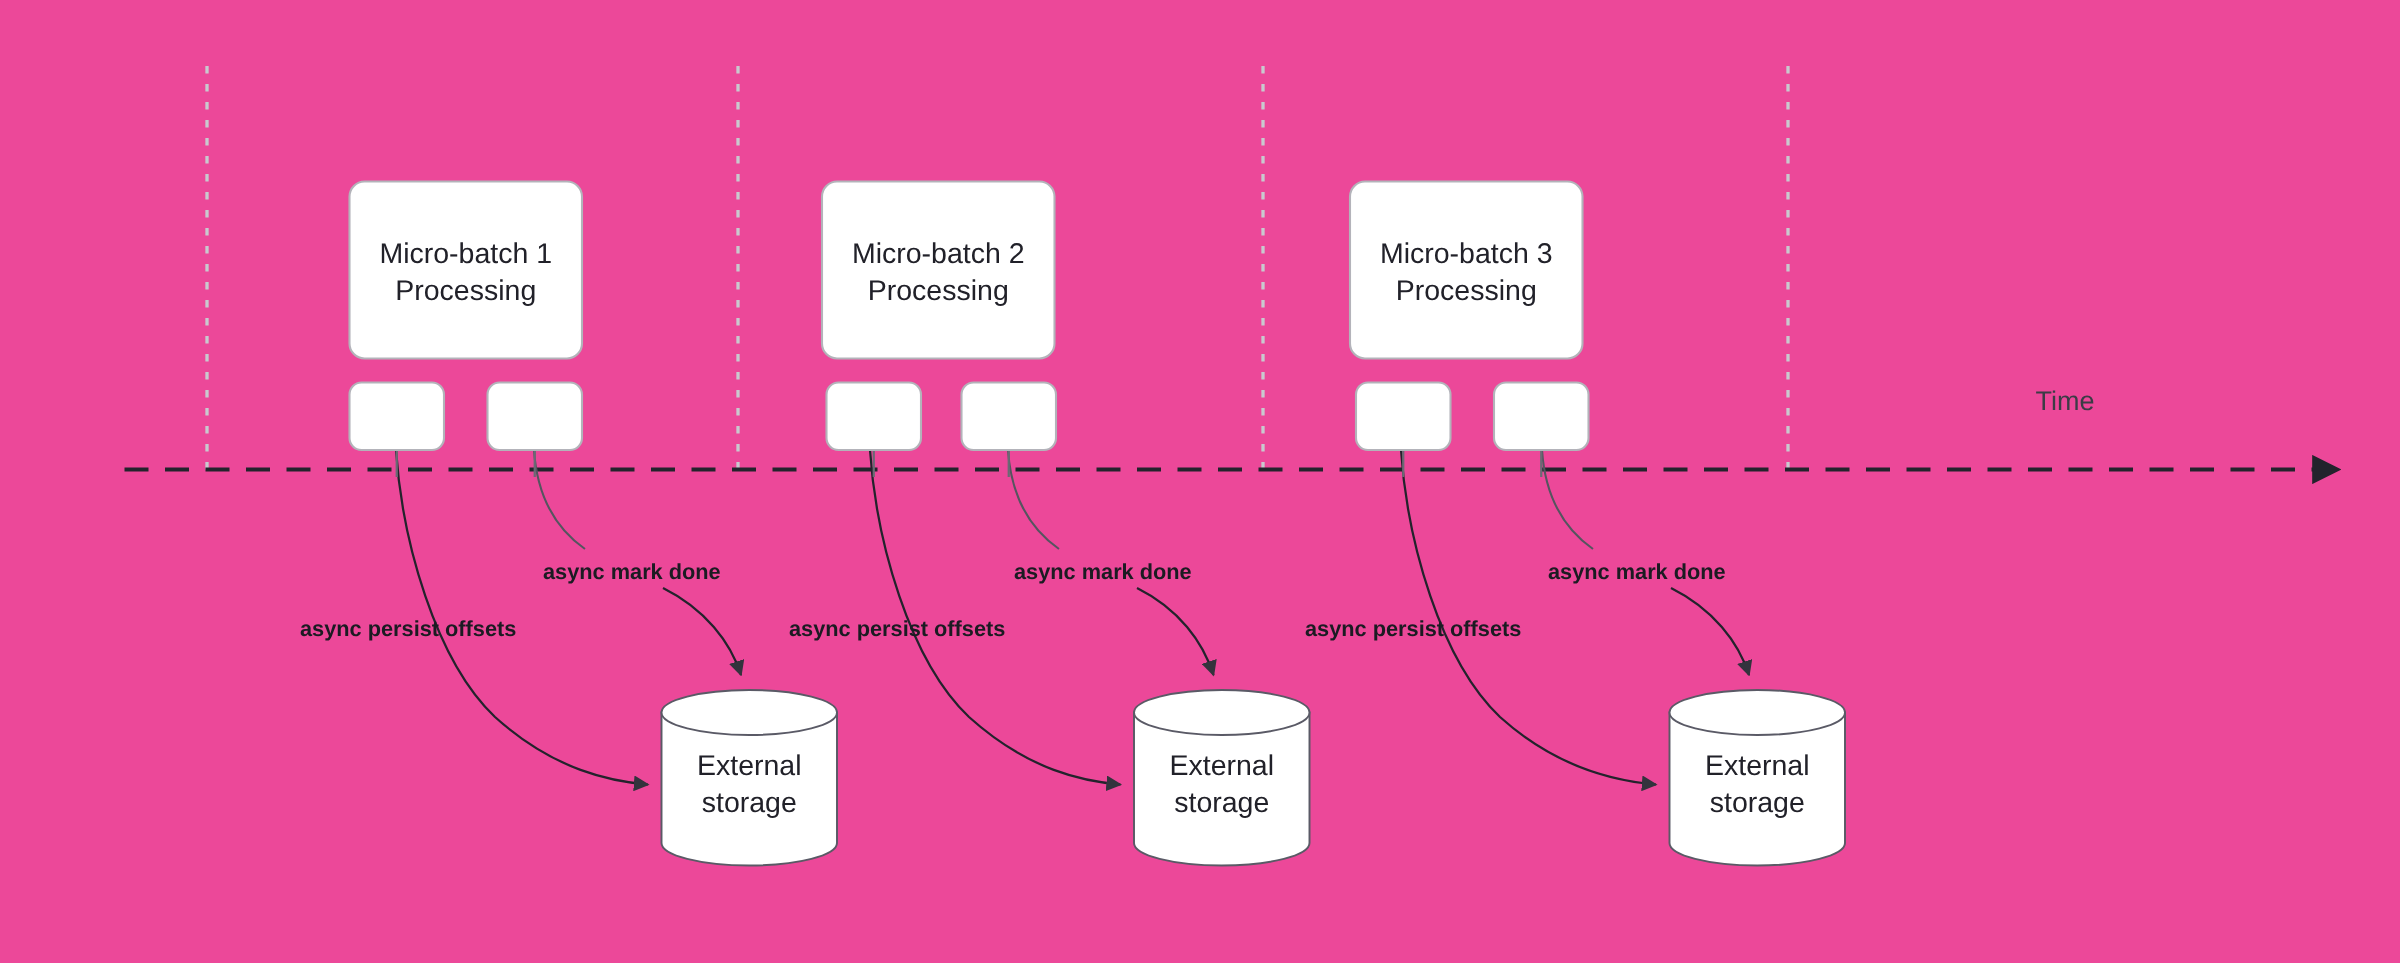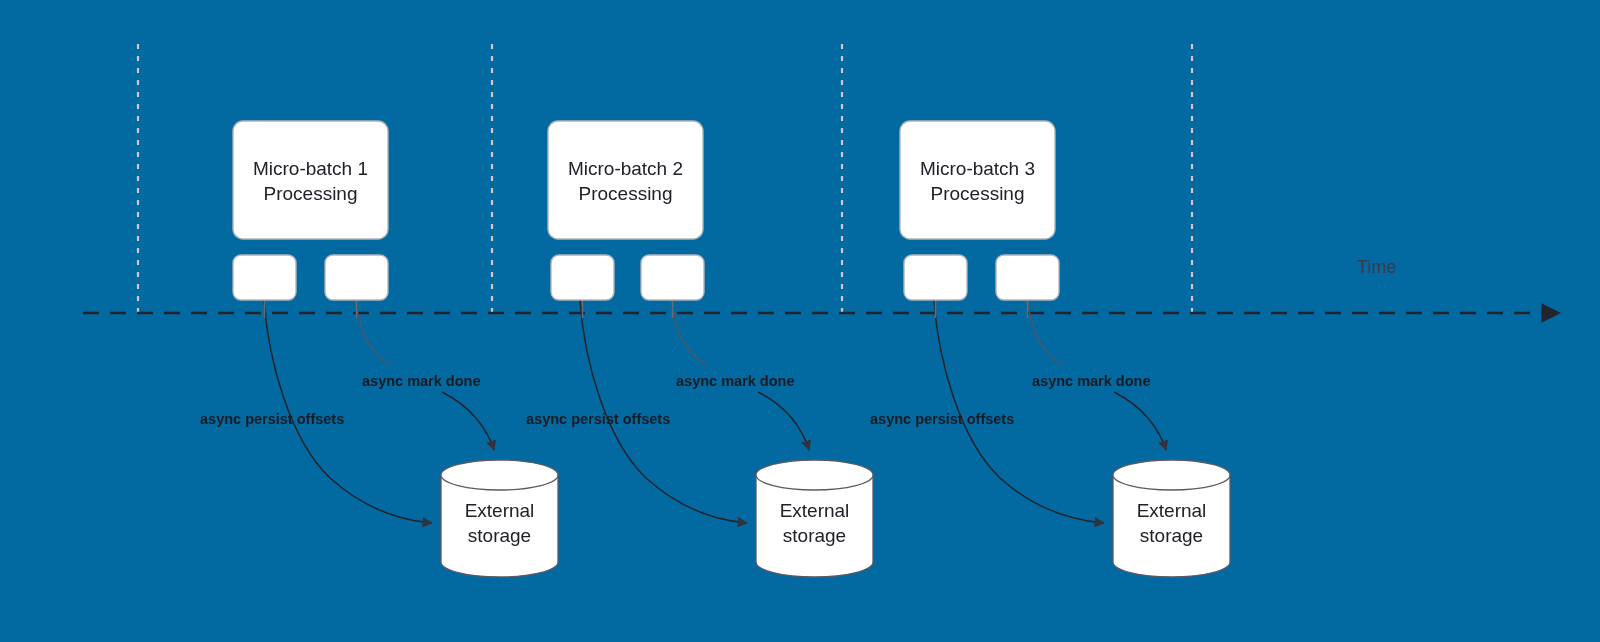--- a/index.html
+++ b/index.html
@@ -11,21 +11,21 @@
   body {
     font-family: "Liberation Sans", sans-serif;
     width: 1600px;
     height: 642px;
     overflow: hidden;
   }
   #diagram-root {
     position: relative;
     width: 1600px;
     height: 642px;
-    background: #0369a1;
+    background: #ec4899;
   }
   svg.diagram-canvas {
     position: absolute;
     top: 0;
     left: 0;
     width: 1600px;
     height: 642px;
     display: block;
   }
   .node-label {

